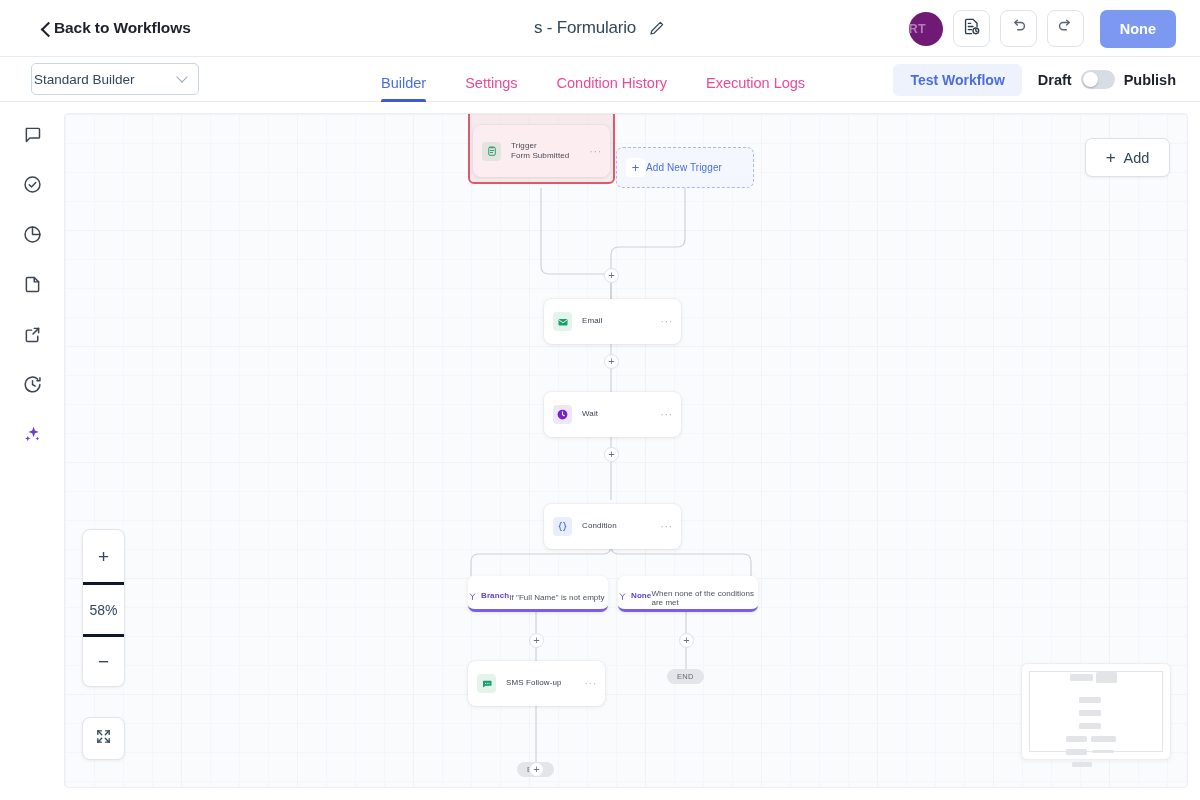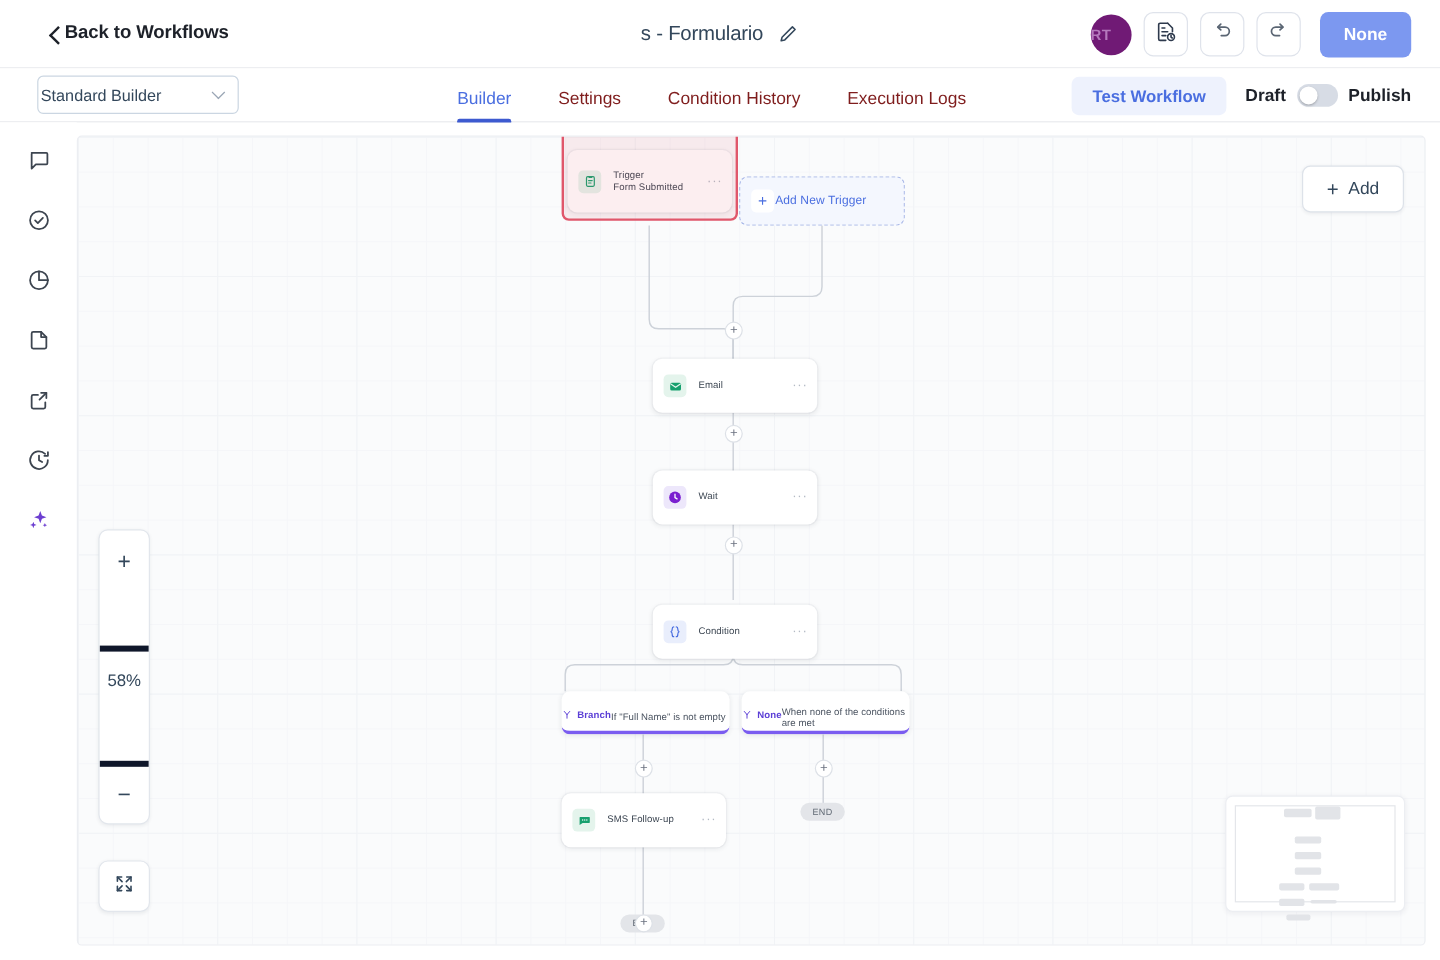--- a/index.html
+++ b/index.html
@@ -98,21 +98,21 @@
     width: 7px; height: 7px;
     border-right: 1.6px solid #9aa6b5; border-bottom: 1.6px solid #9aa6b5;
     transform: rotate(45deg);
   }
 
   .tabs {
     position: absolute; left: 381px; bottom: 0;
     display: flex; gap: 0; height: 45px; align-items: flex-end;
   }
   .tab {
-    font-size: 14.5px; color: #7f1d1d;
+    font-size: 14.5px; color: #ec4899;
     padding: 0 0 10px 0; margin-right: 39px;
     cursor: pointer; position: relative;
   }
   .tab.active { color: #4a6ee0; }
   .tab.active::after {
     content: ""; position: absolute; left: 0; right: 0; bottom: -1px;
     height: 3px; background: #3d5ad0; border-radius: 2px 2px 0 0;
   }
 
   .toolbar-right {
@@ -262,21 +262,21 @@
     position: absolute; left: 17px; bottom: 100px;
     width: 43px;
     background: #fff; border: 1px solid #e2e6ec; border-radius: 8px;
     box-shadow: 0 1px 3px rgba(30,40,60,.07);
     overflow: hidden;
   }
   .zoom-cell {
     height: 52px; display: flex; align-items: center; justify-content: center;
     font-size: 14px; color: #33475b; cursor: pointer;
   }
-  .zoom-cell + .zoom-cell { border-top: 5px solid #0f172a; margin-top: 44px; }
+  .zoom-cell + .zoom-cell { border-top: 3px solid #0f172a; }
   .zoom-sign { font-size: 19px; font-weight: 300; line-height: 1; }
   .fit-btn {
     position: absolute; left: 17px; bottom: 27px;
     width: 43px; height: 43px;
     background: #fff; border: 1px solid #e2e6ec; border-radius: 8px;
     box-shadow: 0 1px 3px rgba(30,40,60,.07);
     display: flex; align-items: center; justify-content: center;
     cursor: pointer;
   }
 

